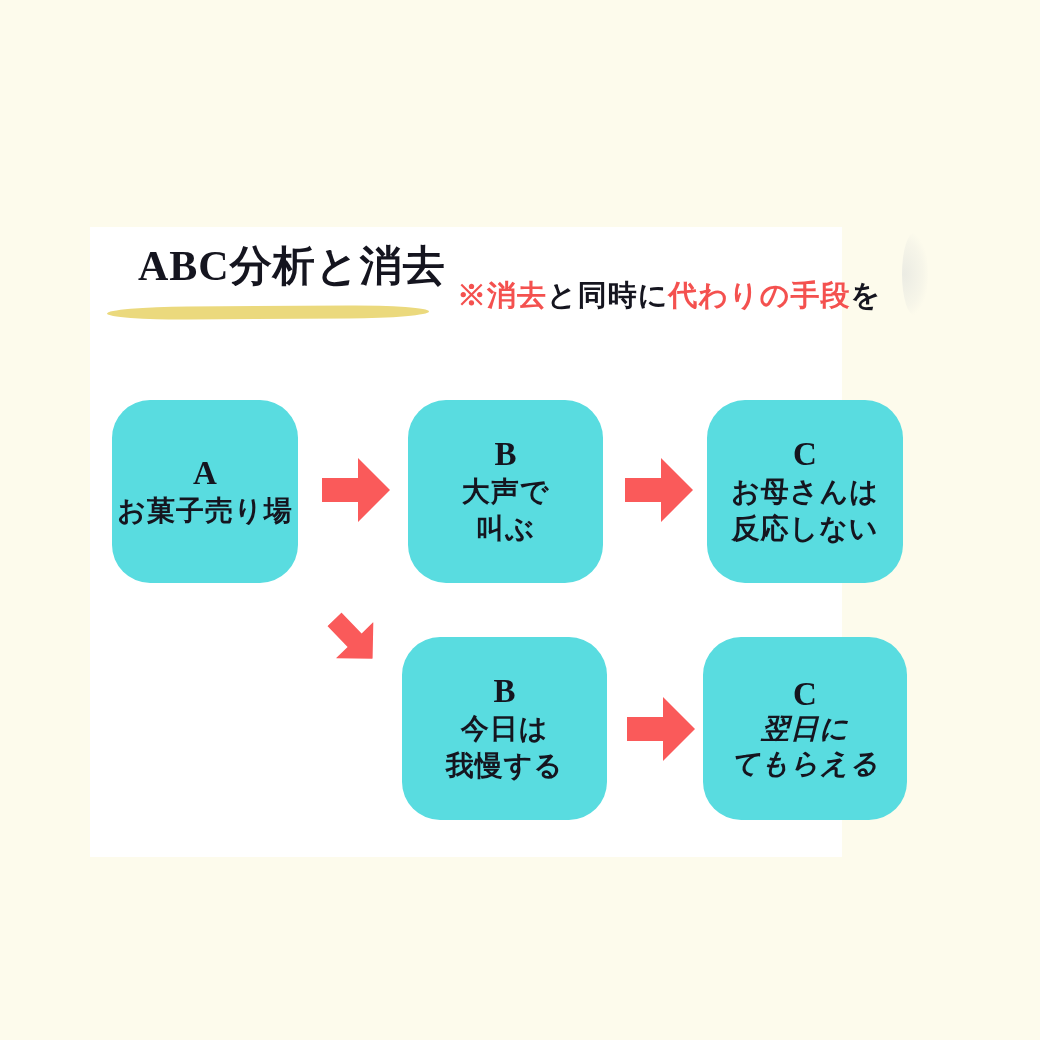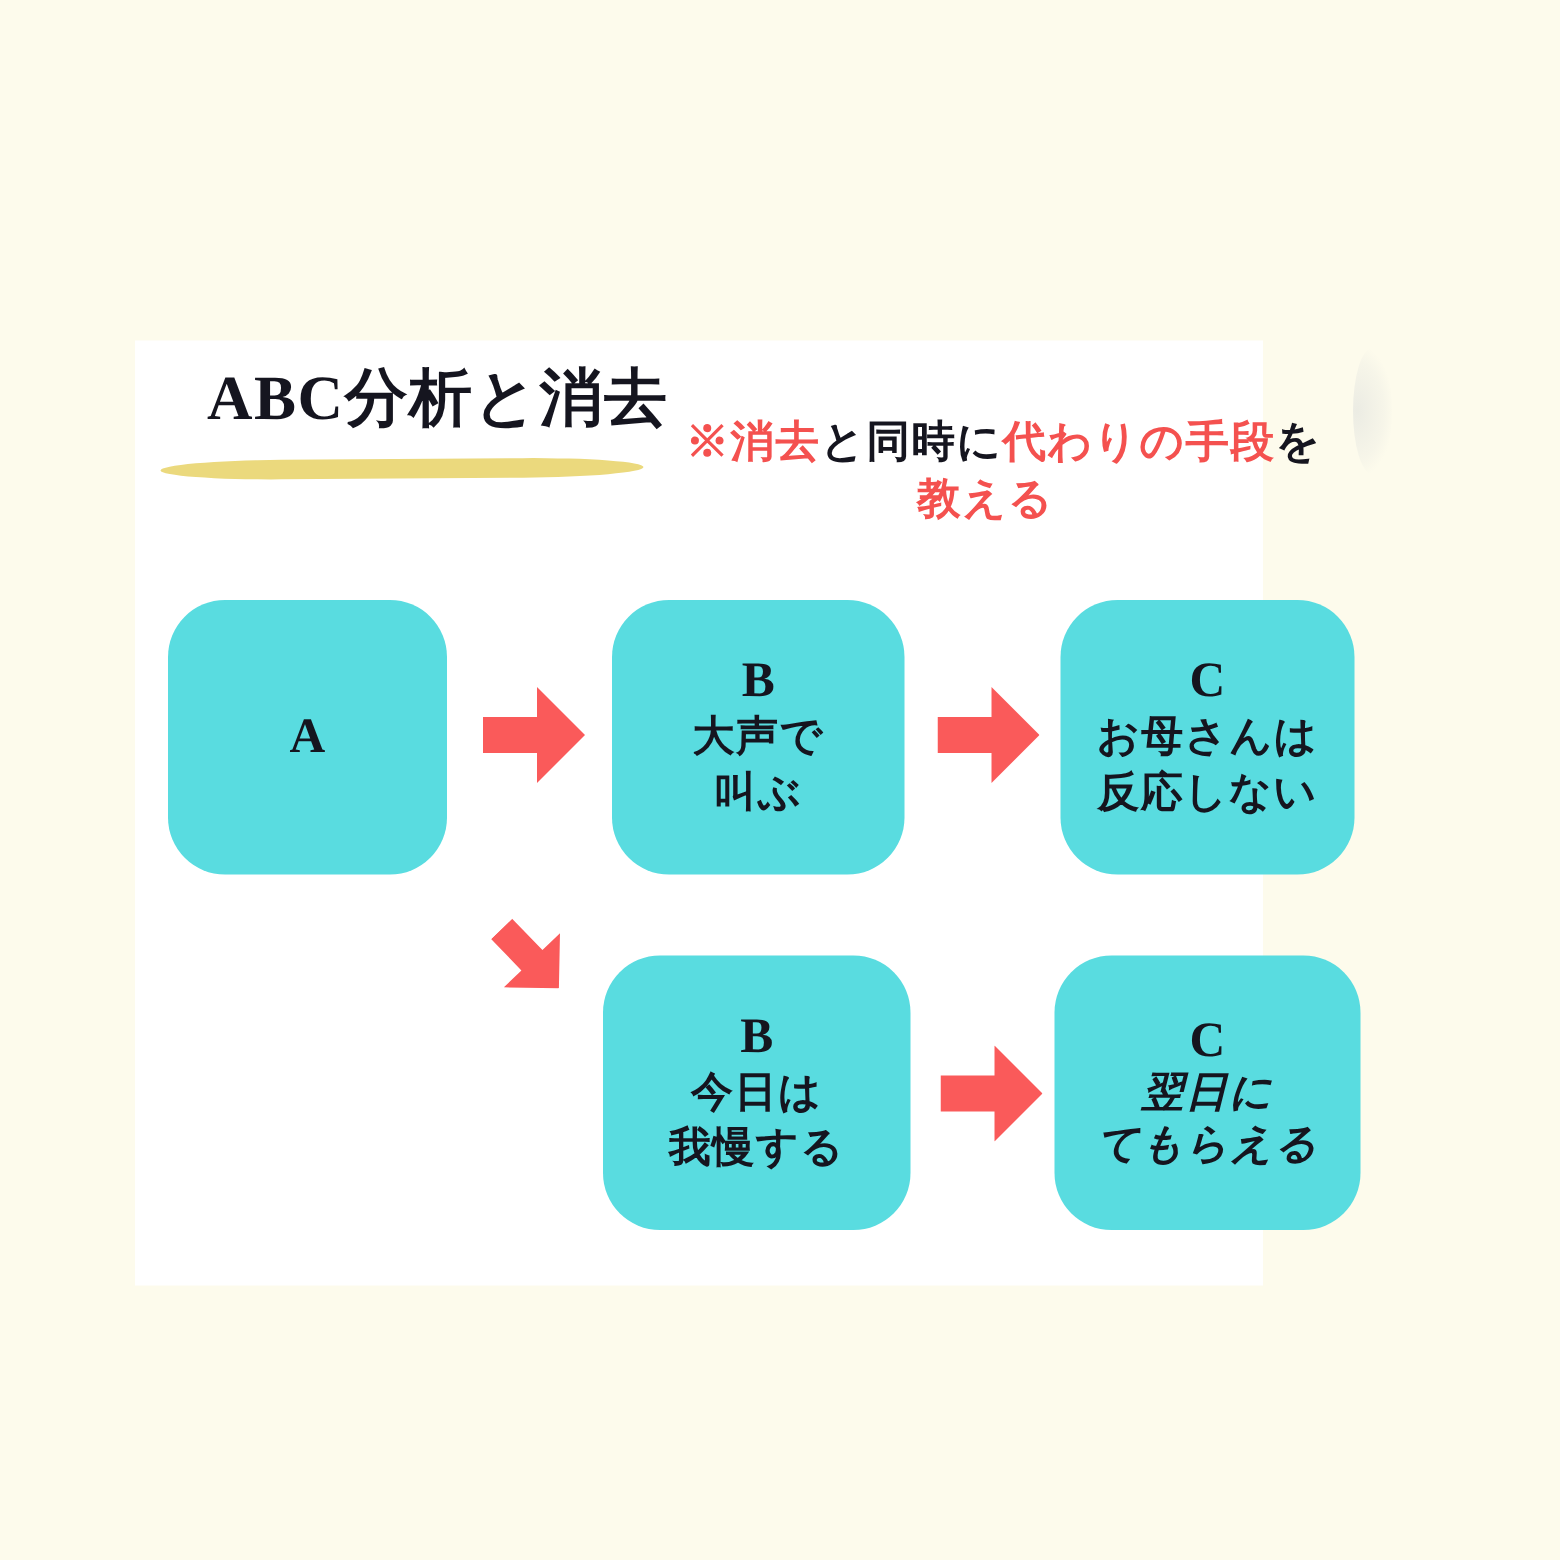--- a/index.html
+++ b/index.html
@@ -74,25 +74,25 @@
 
 <div class="panel">
 
   <div class="page-curl"></div>
 
   <h1 class="page-title">ABC分析と消去</h1>
   <div class="title-underline"></div>
 
   <div class="note">
     <div><span class="seg-red">※消去</span><span class="seg-dark">と同時に</span><span class="seg-red">代わりの手段</span><span class="seg-dark">を</span></div>
-    <div class="seg-red">教える</div>
   </div>
 
   <div class="box box-a">
     <div class="label">A</div>
+    <div class="line">お菓子売り場</div>
   </div>
 
   <div class="arrow arrow-1">
     <svg viewBox="0 0 68 64" preserveAspectRatio="none" aria-hidden="true">
       <polygon points="0,20 36,20 36,0 68,32 36,64 36,44 0,44" fill="currentColor"></polygon>
     </svg>
   </div>
 
   <div class="box box-b1">
     <div class="label">B</div>

